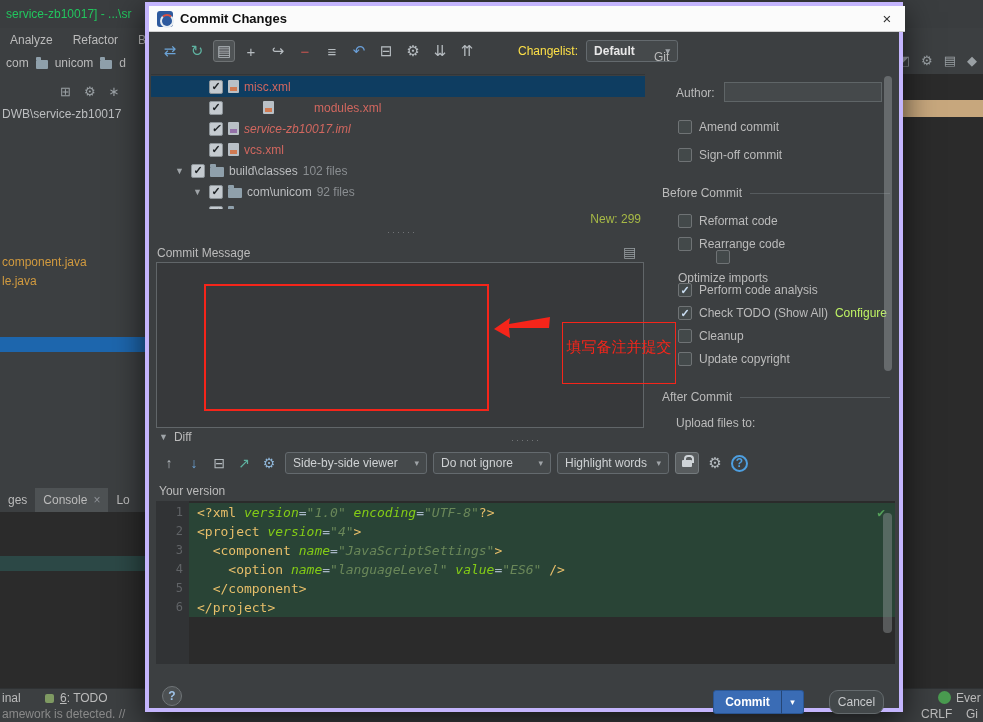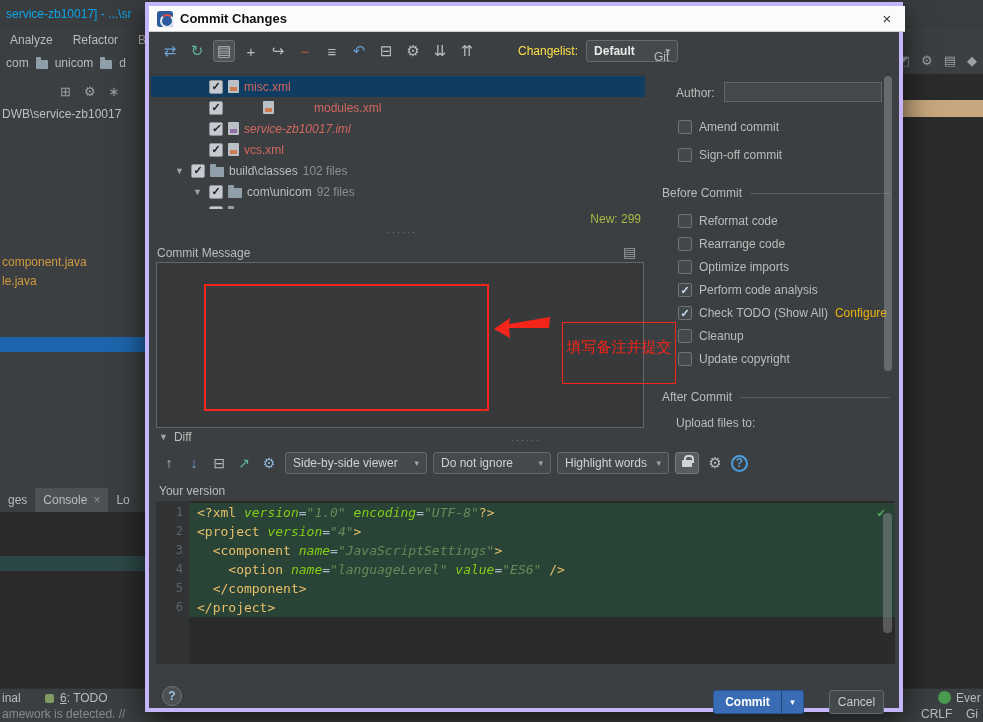--- a/index.html
+++ b/index.html
@@ -3,21 +3,21 @@
 <meta charset="utf-8">
 <style>
   *{margin:0;padding:0;box-sizing:border-box}
   html,body{width:983px;height:722px;overflow:hidden}
   body{font-family:"Liberation Sans",sans-serif;background:#2b2b2b;color:#bbbbbb;font-size:12px}
   .abs{position:absolute}
   .stage{position:relative;width:983px;height:722px;overflow:hidden}
 
   
   #bg-top{left:0;top:0;width:983px;height:28px;background:#3a3d3f}
-  #bg-title{left:6px;top:7px;color:#0ea5e9}
+  #bg-title{left:6px;top:7px;color:#22c55e}
   #bg-menu{left:0;top:28px;width:983px;height:24px;background:#3c3f41;display:flex;align-items:center;gap:20px;padding-left:10px}
   #bg-nav{left:0;top:52px;width:983px;height:22px;background:#3c3f41;display:flex;align-items:center;gap:7px;padding-left:6px}
   #bg-nav-icons{right:6px;top:53px;display:flex;gap:11px;color:#9aa0a4;font-size:13px}
   #bg-tanstripe{left:903px;top:100px;width:80px;height:17px;background:#c7a77d}
   #bg-left-panel{left:0;top:74px;width:145px;height:414px;background:#3c3f41}
   #bg-panel-icons{left:60px;top:84px;display:flex;gap:13px;color:#9aa0a4;font-size:13px}
   #bg-proj-item{left:2px;top:107px;color:#bcbec0}
   #bg-file1{left:2px;top:255px;color:#d19a3f}
   #bg-file2{left:2px;top:274px;color:#d19a3f}
   #bg-blueband{left:0;top:337px;width:145px;height:15px;background:#1d66ad}
@@ -87,21 +87,21 @@
   #ann-rect{left:55px;top:278px;width:285px;height:127px;border:2px solid #f5251a}
   #ann-arrow{left:344px;top:306px}
   #ann-box{left:413px;top:316px;width:114px;height:62px;border:1px solid #f5251a;color:#f5251a;font-size:15px;text-align:center;padding-top:15px}
 
   #right-panel{left:505px;top:40px;width:240px;height:390px}
   #rp-git{left:0;top:4px}
   #rp-author-label{left:22px;top:40px}
   #author-input{left:70px;top:36px;width:158px;height:20px;background:#45494b;border:1px solid #5f6567;color:#dddddd;padding:0 4px;font-size:12px}
   .optrow{position:absolute;left:24px;display:flex;gap:7px;align-items:center;height:18px}
   .optlbl{color:#bbbbbb}
-  .optlink{color:#eab308}
+  .optlink{color:#bef264}
   .sechdr{position:absolute;left:8px;right:4px;display:flex;align-items:center;gap:8px;color:#bbbbbb}
   .sechdr::after{content:"";flex:1;height:1px;background:#565b5e}
   #hdr-before{top:140px}
   #hdr-after{top:344px}
   #rp-upload{left:22px;top:370px}
 
   #dlg-scroll{left:735px;top:70px;width:8px;height:295px;background:rgba(170,175,180,.38);border-radius:4px}
 
   #diff-label{left:10px;top:424px;display:flex;gap:6px;align-items:center;color:#bbbbbb}
   #diff-label .texp{width:auto}
@@ -126,21 +126,21 @@
   .cline.added .ct{background:#294436}
   .tk-g{color:#e8bf6a}
   .tk-a{color:#84cc16;font-style:italic}
   .tk-s{color:#6a8759;font-style:italic}
   .tk-p{color:#a9b7c6}
   #ed-check{position:absolute;right:10px;top:4px;color:#55a15a;font-size:13px}
   #ed-scroll{position:absolute;left:727px;top:12px;width:9px;height:120px;background:rgba(158,163,166,.4);border-radius:4px}
 
   .helpcirc{width:20px;height:20px;border-radius:50%;background:#4c5052;border:1px solid #707578;color:#9fc3e8;display:flex;align-items:center;justify-content:center;font-weight:bold}
   #footer-help{left:13px;top:680px}
-  .btn{position:absolute;height:24px;display:flex;align-items:center;justify-content:center;font-size:12px;border-radius:3px}
+  .btn{position:absolute;height:24px;display:flex;align-items:center;justify-content:center;font-size:12px;border-radius:9px}
   #commit-main{left:564px;top:684px;width:69px;background:#3a6cb5;border:1px solid #2a5694;color:#fff;font-weight:bold;border-radius:3px 0 0 3px}
   #commit-arrow{left:632px;top:684px;width:23px;background:#3a6cb5;border:1px solid #2a5694;border-left:1px solid rgba(0,0,0,.35);color:#fff;font-size:9px;border-radius:0 3px 3px 0}
   #cancel-btn{left:680px;top:684px;width:55px;background:#43484a;border:1px solid #646a6d;color:#c8cacc}
 </style>
 </head>
 <body>
 
 <div class="stage">
 
   <div class="abs" id="bg-top"></div>
@@ -299,21 +299,21 @@
           <span class="optlbl">Sign-off commit</span>
         </div>
         <div class="optrow" style="top: 166px;">
           <span class="cb dark"></span>
           <span class="optlbl">Reformat code</span>
         </div>
         <div class="optrow" style="top: 189px; justify-content: center;">
           <span class="cb dark"></span>
           <span class="optlbl">Rearrange code</span>
         </div>
-        <div class="optrow" style="top: 212px;">
+        <div class="optrow" style="top: 204px; flex-direction: column;">
           <span class="cb dark"></span>
           <span class="optlbl">Optimize imports</span>
         </div>
         <div class="optrow" style="top: 235px;">
           <span class="cb dark on"></span>
           <span class="optlbl">Perform code analysis</span>
         </div>
         <div class="optrow" style="top: 258px;">
           <span class="cb dark on"></span>
           <span class="optlbl">Check TODO (Show All)</span>

